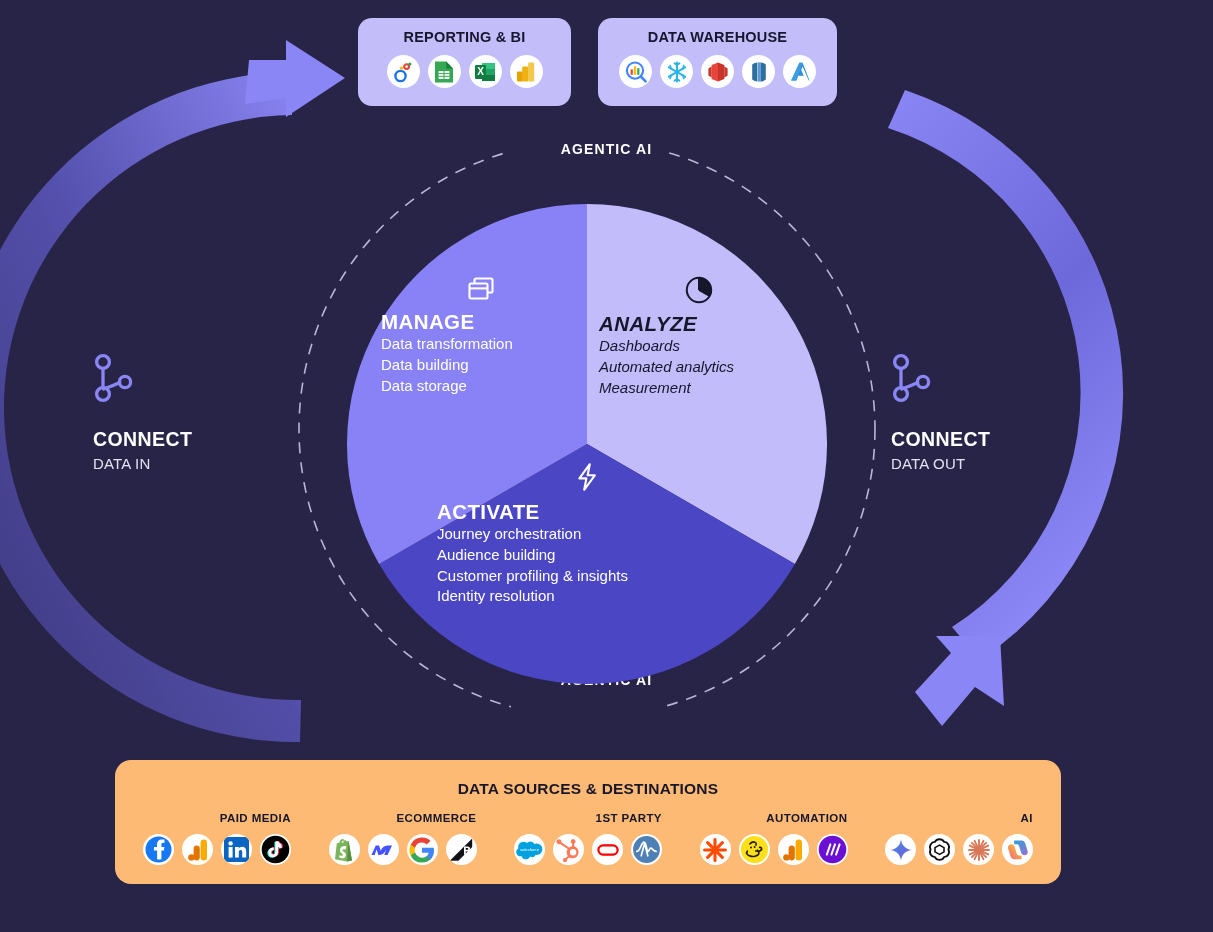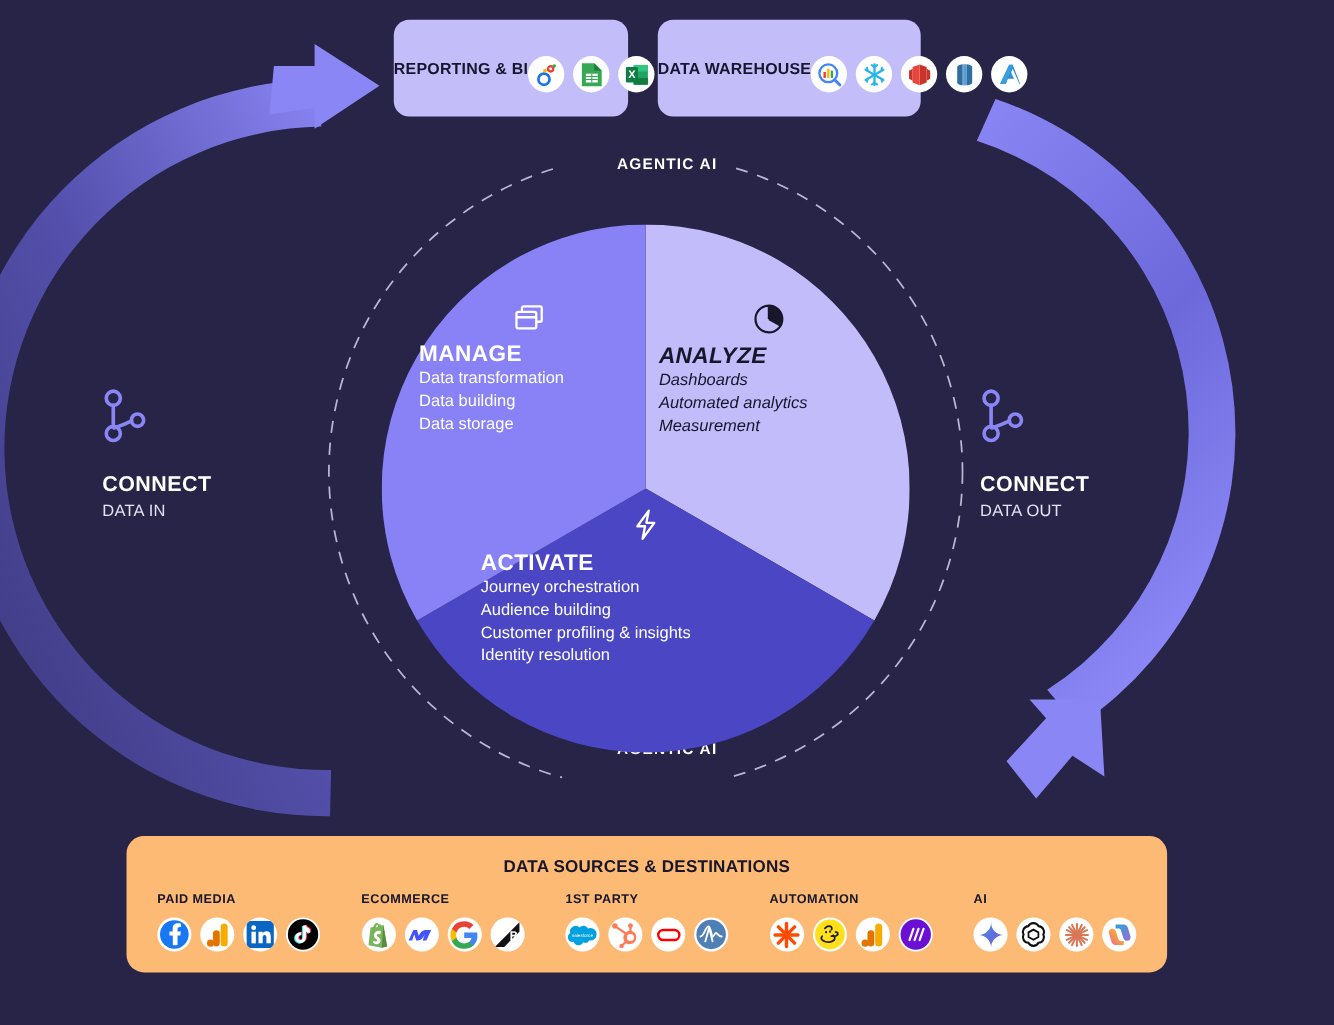--- a/index.html
+++ b/index.html
@@ -11,21 +11,21 @@
     overflow:hidden;
     position:relative;
   }
   #stage{position:absolute;left:0;top:0;width:1213px;height:932px;background:#272447;}
   .abs{position:absolute;}
 
   
   .top-card{
     background:#c3bdfa;
     border-radius:14px;
-    display:flex;align-items:center;
+    display:flex;flex-direction:column;align-items:center;
     justify-content:flex-start;
     padding-top:11px;
     box-sizing:border-box;
   }
   .top-card .card-title{
     font-size:14.5px;font-weight:bold;color:#18162e;letter-spacing:.2px;
     margin-bottom:10px;white-space:nowrap;
   }
   .icon-row{display:flex;align-items:center;gap:8px;}
   .chip{
@@ -60,21 +60,21 @@
     background:#fdba74;border-radius:16px;box-sizing:border-box;
   }
   #bottom-title{
     text-align:center;font-size:15.5px;font-weight:bold;color:#17162b;
     margin-top:20px;letter-spacing:.2px;
   }
   #bottom-groups{
     display:flex;justify-content:space-between;align-items:flex-start;
     padding:0 28px;margin-top:14px;
   }
-  .bgroup{display:flex;flex-direction:column;align-items:flex-start;}
+  .bgroup{display:flex;flex-direction:column;align-items:flex-end;}
   .bgroup-title{
     font-size:11.5px;font-weight:bold;color:#17162b;letter-spacing:.45px;
     margin-bottom:10px;white-space:nowrap;
   }
   .bgroup .icon-row{gap:8px;}
   .bgroup .chip{width:31px;height:31px;}
 </style>
 </head>
 <body>
 

